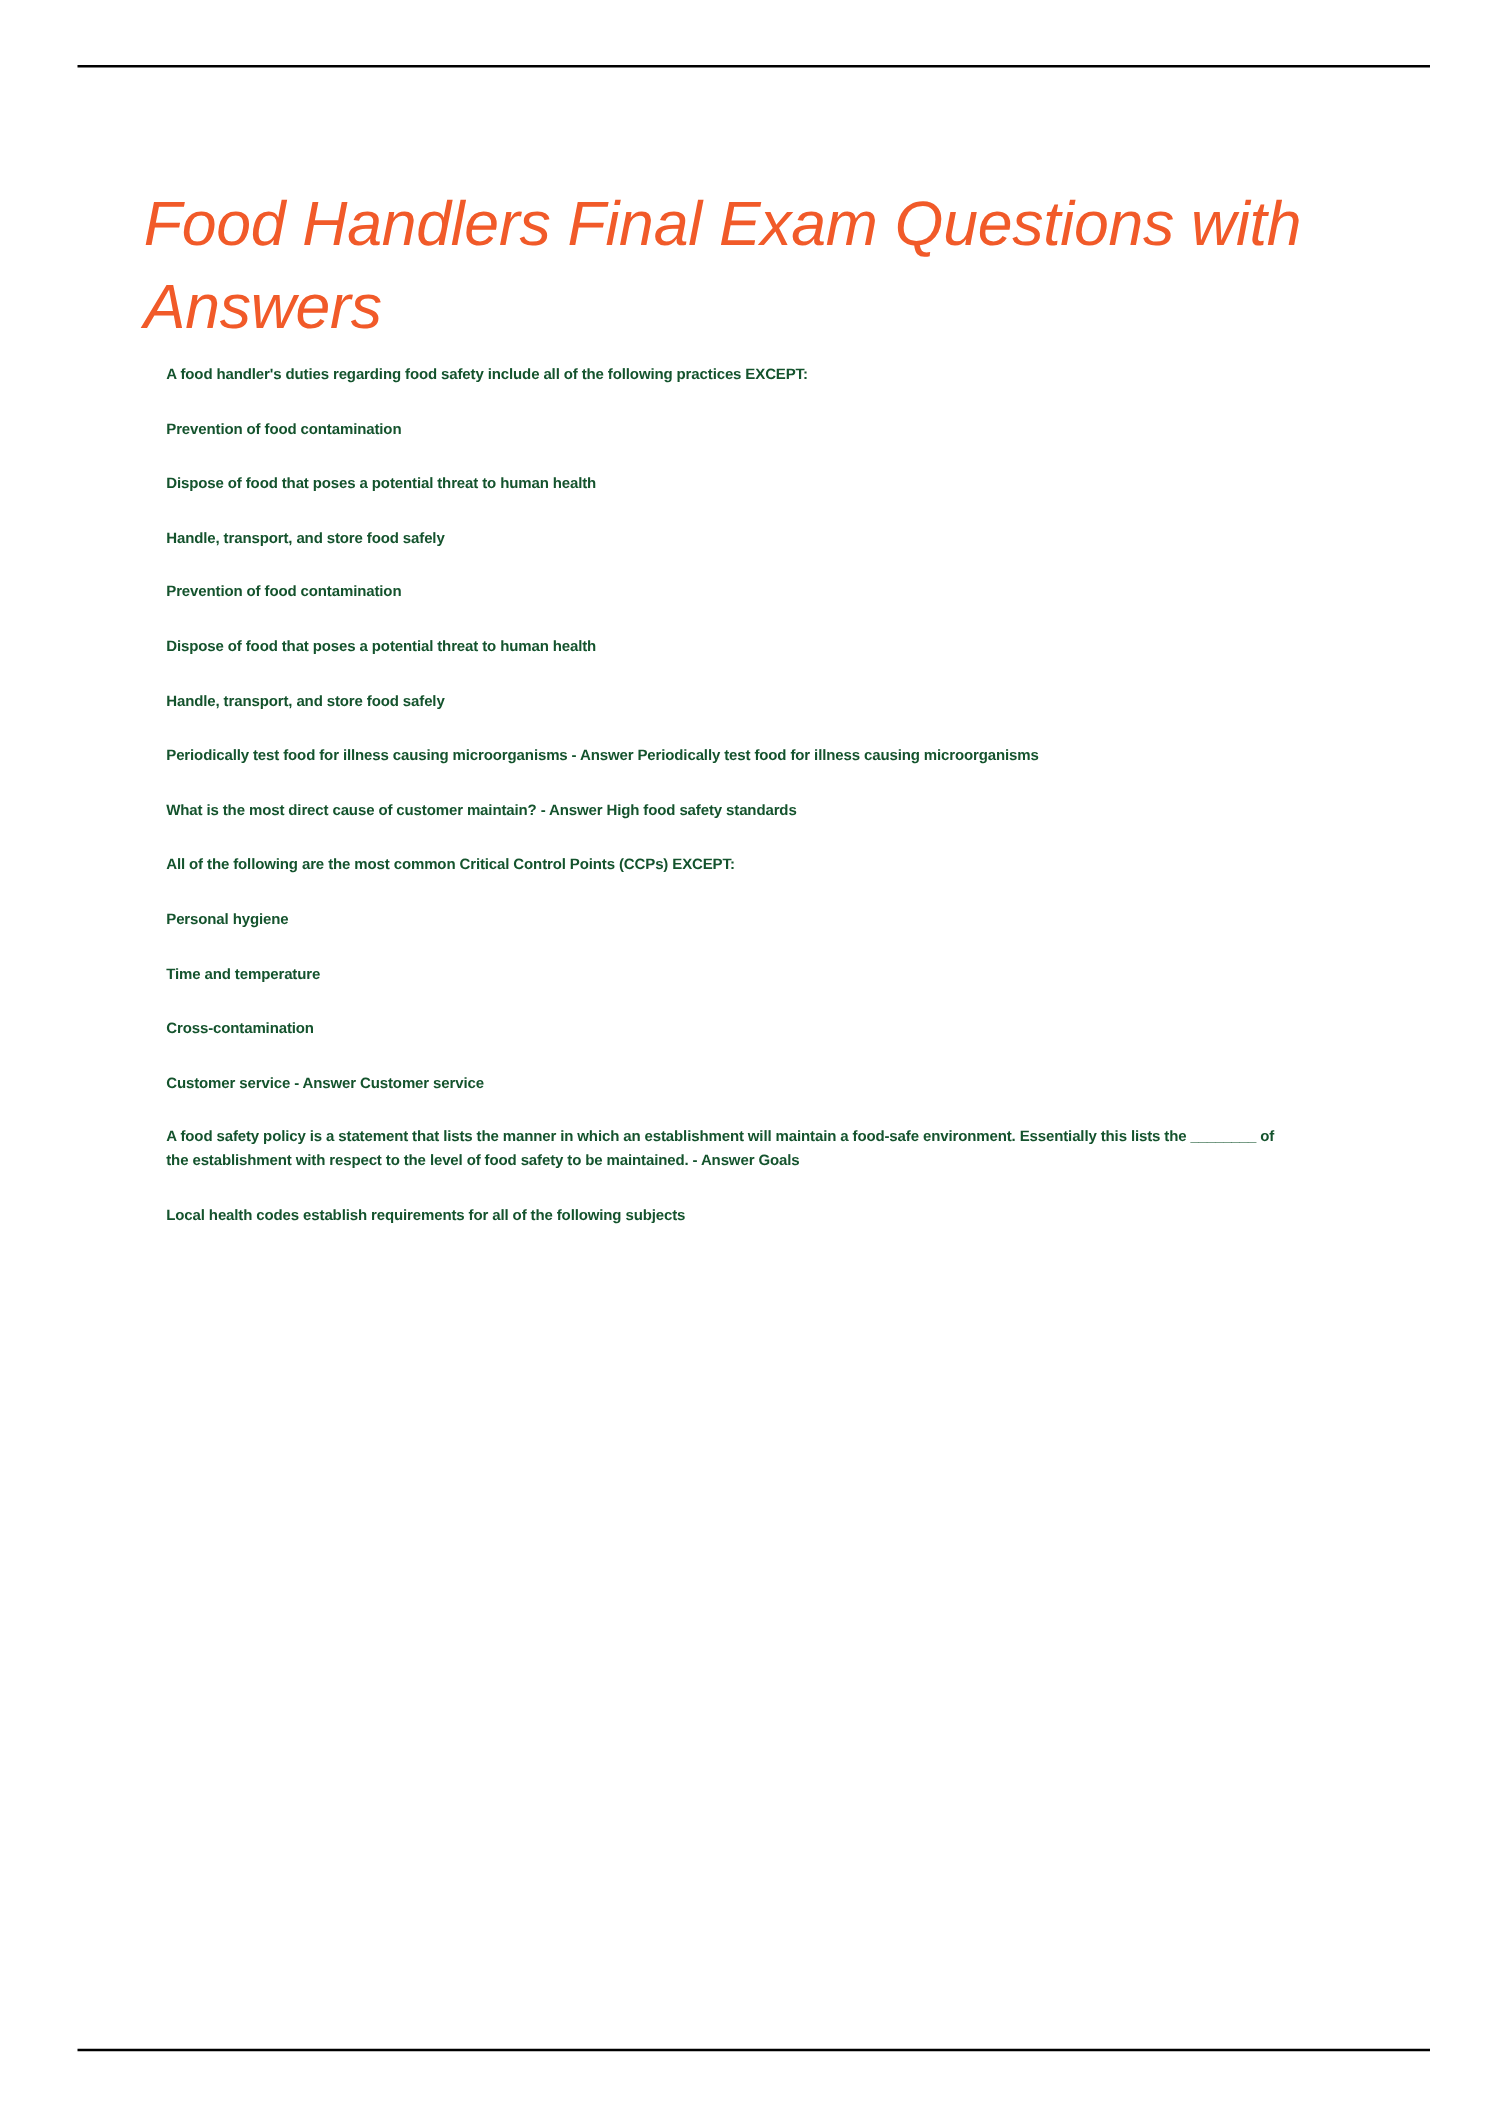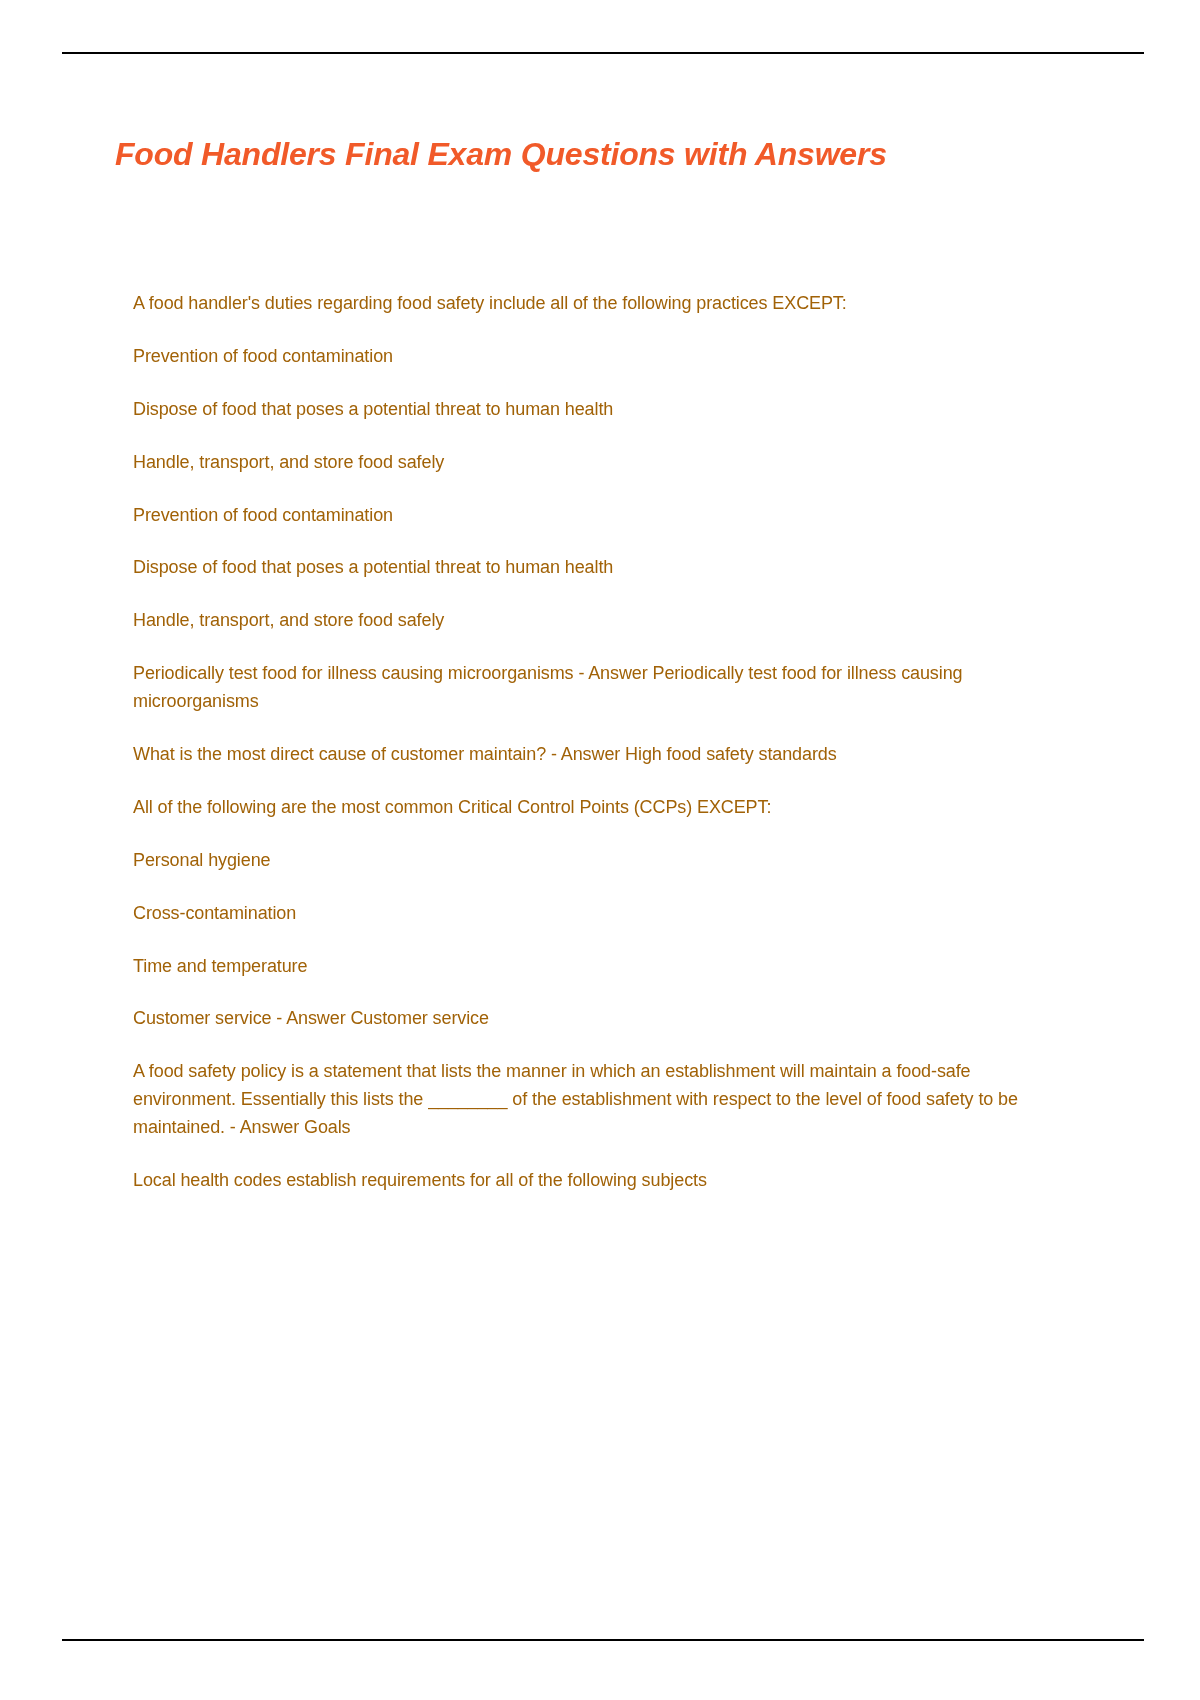--- a/index.html
+++ b/index.html
@@ -31,39 +31,39 @@
     background: #000000;
   }
   .rule-top { top: 52px; }
   .rule-bottom { top: 1639px; }
 
   .doc-title {
     position: absolute;
     left: 115px;
     top: 112px;
     width: 940px;
-    font-size: 32px;
+    font-size: 50px;
     line-height: 1.33;
-    font-weight: bold;
+    font-weight: normal;
     font-style: italic;
     color: #f15a29;
     letter-spacing: -0.2px;
   }
 
   .content {
     position: absolute;
     left: 133px;
     top: 290px;
     width: 890px;
   }
   .para {
-    font-size: 18px;
-    font-weight: normal;
+    font-size: 12px;
+    font-weight: bold;
     line-height: 1.55;
-    color: #a16207;
+    color: #14532d;
     margin: 0 0 25px 0;
     letter-spacing: -0.1px;
   }
   .para:last-child { margin-bottom: 12px; }
 </style>
 </head>
 <body>
 
 <div class="page">
 
@@ -76,22 +76,22 @@
     <p class="para">Prevention of food contamination</p>
     <p class="para">Dispose of food that poses a potential threat to human health</p>
     <p class="para">Handle, transport, and store food safely</p>
     <p class="para">Prevention of food contamination</p>
     <p class="para">Dispose of food that poses a potential threat to human health</p>
     <p class="para">Handle, transport, and store food safely</p>
     <p class="para">Periodically test food for illness causing microorganisms - Answer Periodically test food for illness causing microorganisms</p>
     <p class="para">What is the most direct cause of customer maintain? - Answer High food safety standards</p>
     <p class="para">All of the following are the most common Critical Control Points (CCPs) EXCEPT:</p>
     <p class="para">Personal hygiene</p>
+    <p class="para">Time and temperature</p>
     <p class="para">Cross-contamination</p>
-    <p class="para">Time and temperature</p>
     <p class="para">Customer service - Answer Customer service</p>
     <p class="para">A food safety policy is a statement that lists the manner in which an establishment will maintain a food-safe environment. Essentially this lists the ________ of the establishment with respect to the level of food safety to be maintained. - Answer Goals</p>
     <p class="para">Local health codes establish requirements for all of the following subjects</p>
   </div>
 
   <div class="rule rule-bottom"></div>
 
 </div>
 
 </body></html>

